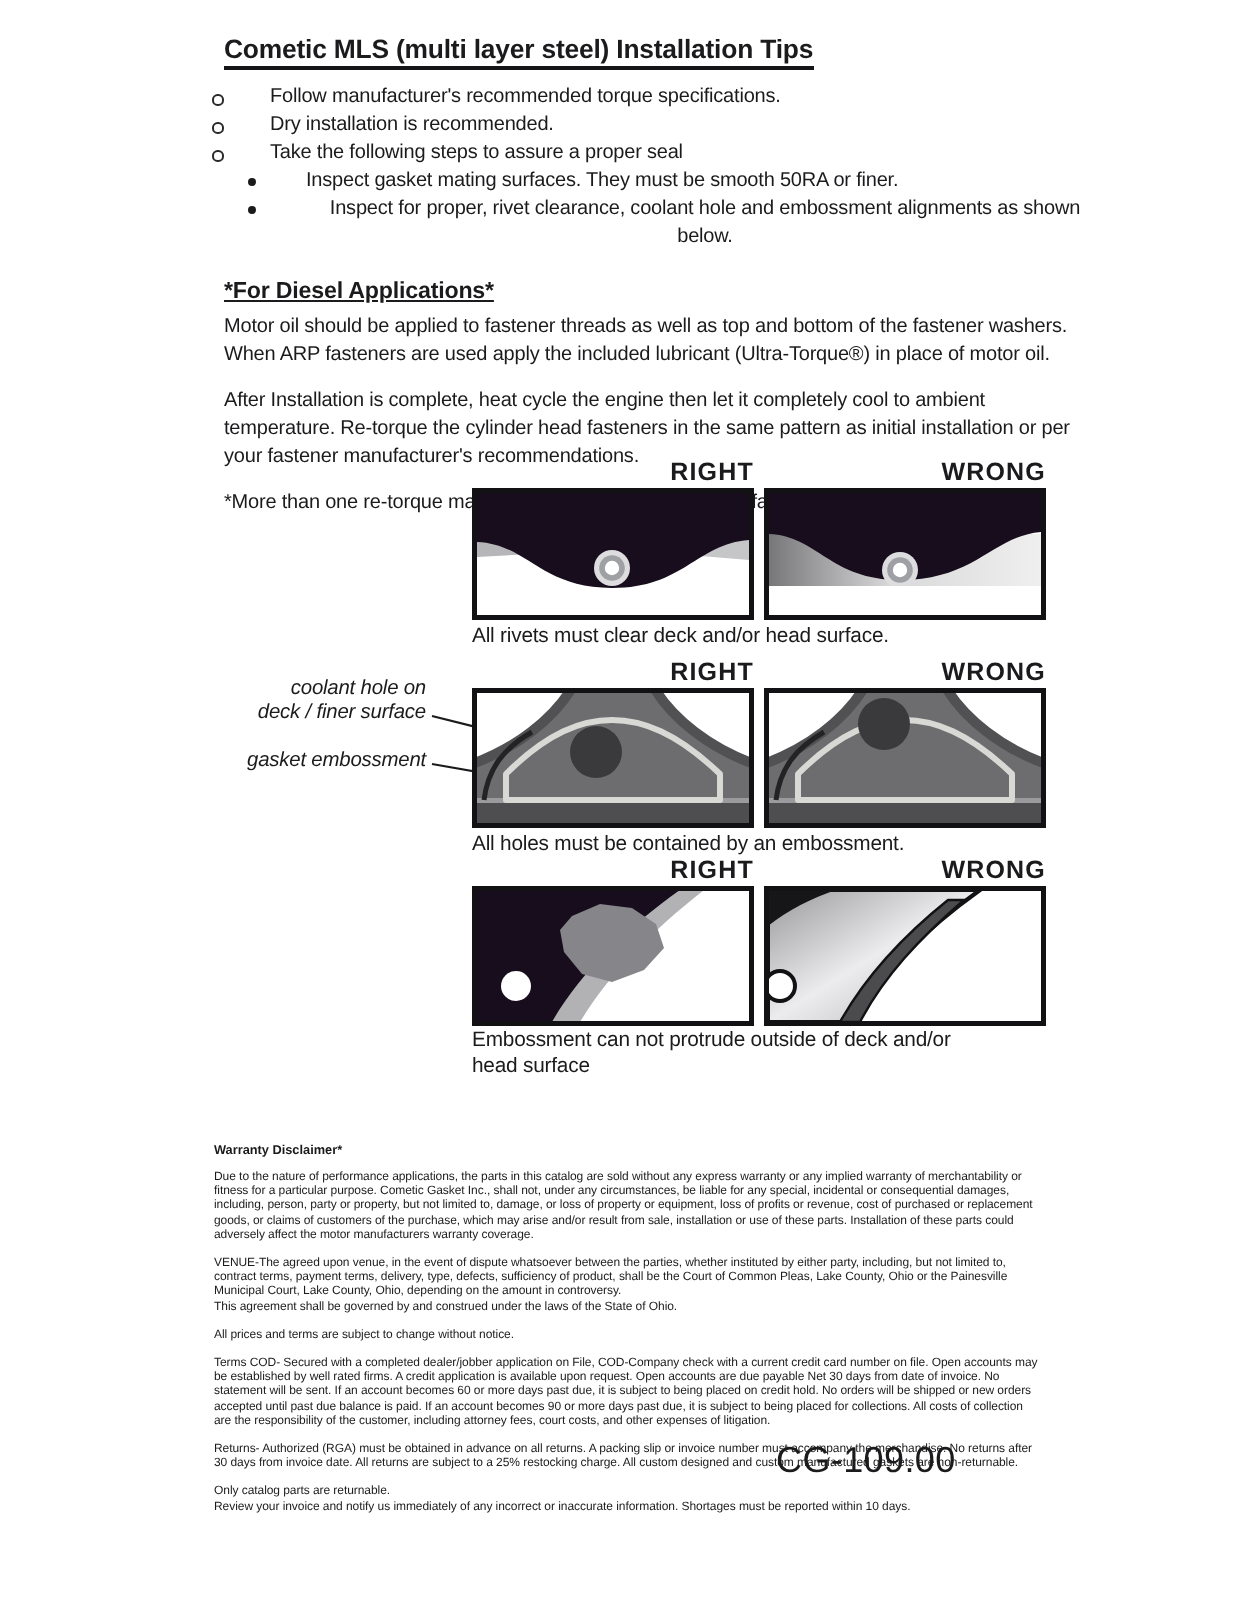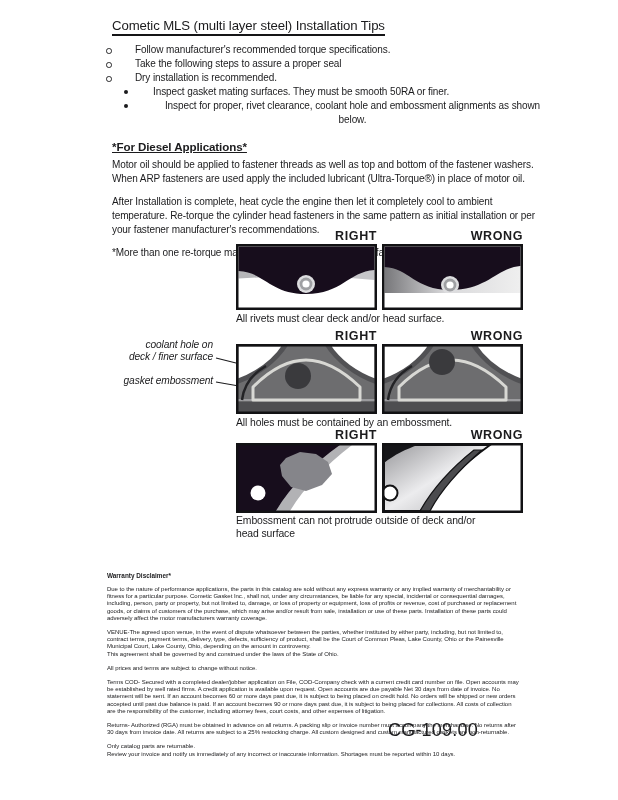--- a/index.html
+++ b/index.html
@@ -3,21 +3,21 @@
 <meta charset="utf-8">
 <style>
   html,body{margin:0;padding:0;background:#e8e8e8;}
   #page{
     position:relative;width:618px;height:800px;margin:0 auto;background:#ffffff;
     font-family:"Liberation Sans","DejaVu Sans",sans-serif;color:#1b1b1d;overflow:hidden;
   }
   
   #content-top{position:absolute;left:112px;top:16px;width:440px;}
   .doc-title{
-    display:inline-block;font-size:13.2px;font-weight:normal;letter-spacing:-0.1px;
+    display:inline-block;font-size:13.2px;font-weight:bold;letter-spacing:-0.1px;
     border-bottom:2px solid #151517;padding-bottom:1px;margin:0 0 7px 0;
   }
   .bullet-row{display:flex;align-items:flex-start;line-height:14px;font-size:10px;letter-spacing:-0.1px;margin-left:-6px;gap:20px;}
   .bullet-row .marker{width:9px;flex:0 0 9px;display:flex;justify-content:flex-start;padding-top:5px;}
   .dot-open{width:3.6px;height:3.6px;border:1px solid #2a2a2c;border-radius:50%;}
   .dot-filled{width:4.2px;height:4.2px;background:#1b1b1d;border-radius:50%;}
   .bullet-sub{margin-left:12px;text-align:center;}
   .section-heading{font-size:11.6px;font-weight:bold;margin:13px 0 5px 0;letter-spacing:-0.1px;text-decoration:underline;}
   .para{font-size:10px;line-height:14px;letter-spacing:-0.1px;margin:0 0 9px 0;width:436px;}
   
@@ -46,27 +46,27 @@
     <div class="bullet-row">
       <span class="marker">
           <span class="dot-open"></span>
         </span>
       <span>Follow manufacturer's recommended torque specifications.</span>
     </div>
     <div class="bullet-row">
       <span class="marker">
           <span class="dot-open"></span>
         </span>
+      <span>Dry installation is recommended.</span>
+    </div>
+    <div class="bullet-row">
+      <span class="marker">
+          <span class="dot-open"></span>
+        </span>
       <span>Take the following steps to assure a proper seal</span>
-    </div>
-    <div class="bullet-row">
-      <span class="marker">
-          <span class="dot-open"></span>
-        </span>
-      <span>Dry installation is recommended.</span>
     </div>
     <div class="bullet-row bullet-sub">
       <span class="marker">
           <span class="dot-filled"></span>
         </span>
       <span>Inspect gasket mating surfaces.  They must be smooth 50RA or finer.</span>
     </div>
     <div class="bullet-row bullet-sub">
       <span class="marker">
           <span class="dot-filled"></span>

